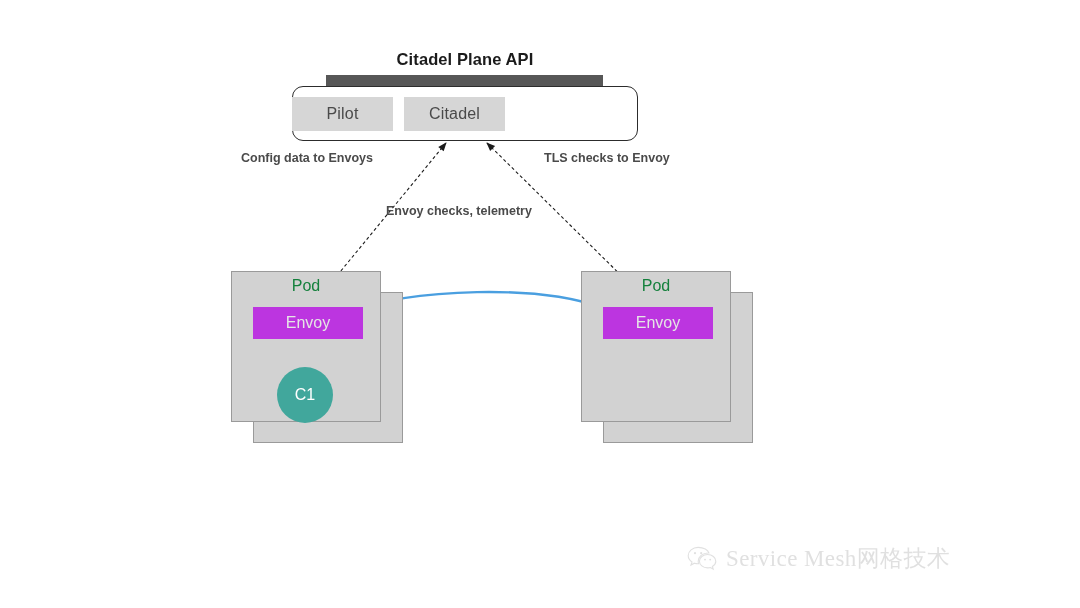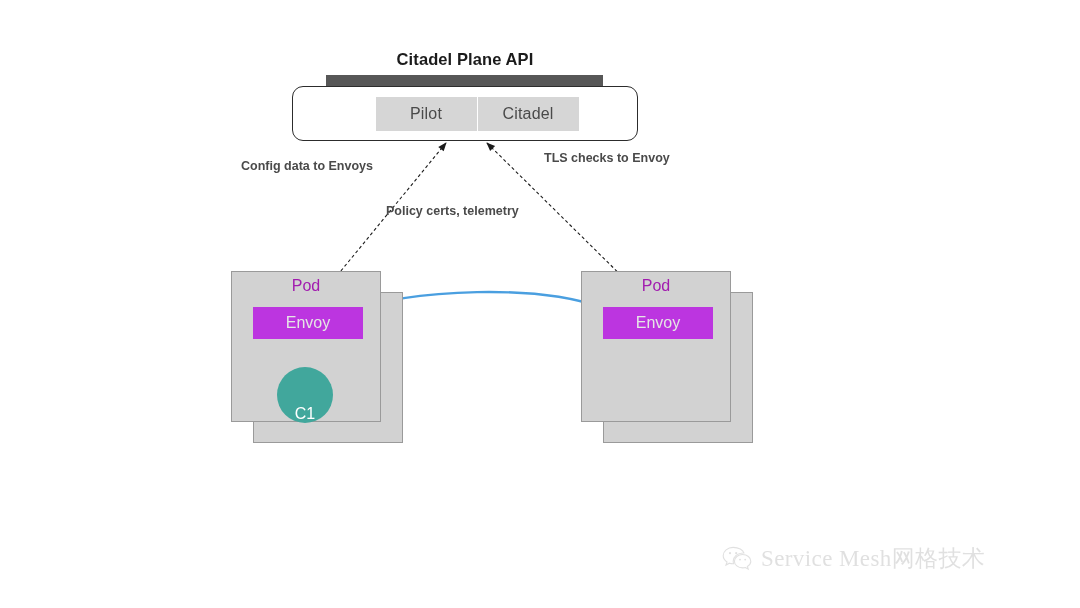--- a/index.html
+++ b/index.html
@@ -58,22 +58,22 @@
     box-sizing: border-box;
   }
   .cp-components {
     position: absolute;
     left: 292px;
     top: 86px;
     width: 370px;
     height: 55px;
     display: flex;
     align-items: center;
-    justify-content: center;
-    gap: 1px;
+    justify-content: flex-start;
+    gap: 11px;
     box-sizing: border-box;
   }
   .cp-chip {
     width: 101px;
     height: 34px;
     background: #d6d6d6;
     display: flex;
     align-items: center;
     justify-content: center;
     font-size: 16px;
@@ -82,21 +82,21 @@
   }
 
   
   .caption {
     position: absolute;
     font-size: 12.5px;
     font-weight: 700;
     color: #4a4a4a;
     white-space: nowrap;
   }
-  .cap-config  { left: 241px; top: 151px; margin-top: 8px; }
+  .cap-config  { left: 241px; top: 151px; }
   .cap-tls     { left: 544px; top: 151px; }
   .cap-policy  { left: 386px; top: 204px; }
 
   
   .pod {
     position: absolute;
     width: 150px;
     height: 151px;
   }
   .pod-left  { left: 231px; top: 271px; }
@@ -122,21 +122,21 @@
     border: 1px solid #9a9a9a;
     box-sizing: border-box;
   }
   .pod-label {
     position: absolute;
     left: 0;
     top: 6px;
     width: 150px;
     text-align: center;
     font-size: 16px;
-    color: #a21caf;
+    color: #15803d;
   }
   .envoy {
     position: absolute;
     left: 22px;
     top: 36px;
     width: 110px;
     height: 32px;
     background: #bc35e0;
     display: flex;
     align-items: center;
@@ -146,30 +146,30 @@
   }
   .container-circle {
     position: absolute;
     left: 46px;
     top: 96px;
     width: 56px;
     height: 56px;
     border-radius: 50%;
     background: #41a79c;
     display: flex;
-    align-items: flex-end;
+    align-items: center;
     justify-content: center;
     font-size: 16px;
     color: #ffffff;
   }
 
   
   .watermark {
     position: absolute;
-    left: 722px;
+    left: 687px;
     top: 543px;
     display: flex;
     align-items: center;
     gap: 9px;
     opacity: .30;
   }
   .wm-text {
     font-size: 23px;
     color: #9a9a9a;
     letter-spacing: .4px;
@@ -222,21 +222,21 @@
     <div class="cp-chip">
       <span>Pilot</span>
     </div>
     <div class="cp-chip">
       <span>Citadel</span>
     </div>
   </div>
 
   <div class="caption cap-config">Config data to Envoys</div>
   <div class="caption cap-tls">TLS checks to Envoy</div>
-  <div class="caption cap-policy">Policy certs, telemetry</div>
+  <div class="caption cap-policy">Envoy checks, telemetry</div>
 
   <div class="pod pod-left">
     <div class="pod-shadow"></div>
     <div class="pod-main"></div>
     <div class="pod-label">Pod</div>
     <div class="envoy">
       <span>Envoy</span>
     </div>
     <div class="container-circle">
       <span>C1</span>

